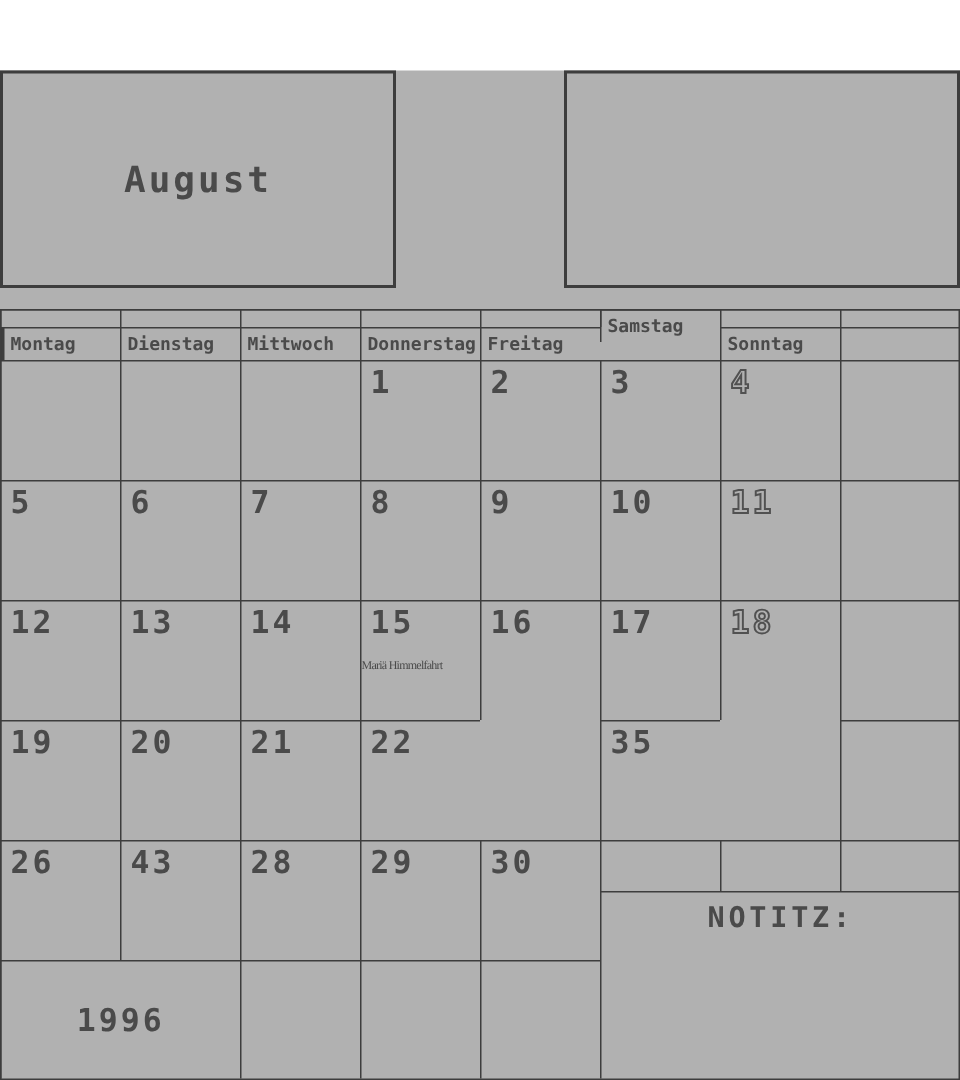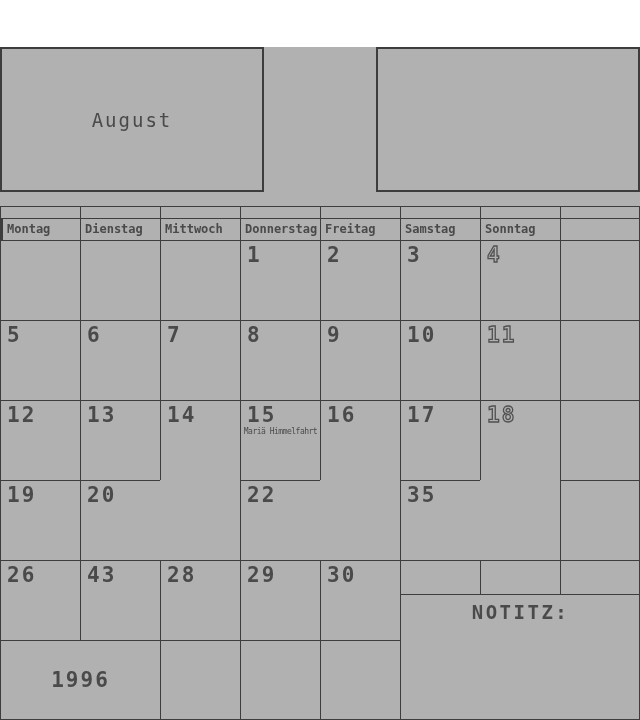--- a/index.html
+++ b/index.html
@@ -6,31 +6,31 @@
   .page{
     position:relative;width:640px;height:720px;overflow:hidden;
     background:#b1b1b1;
     font-family:"DejaVu Sans Mono","Liberation Mono",monospace;
     color:#4a4a4a;
   }
   .topstrip{position:absolute;left:0;top:0;width:640px;height:47px;background:#ffffff;}
   .box{position:absolute;border:2px solid #3d3d3d;box-sizing:border-box;background:#b1b1b1;}
   .month-box{left:0;top:47px;width:264px;height:145px;display:flex;align-items:center;justify-content:center;}
   .side-box{left:376px;top:47px;width:264px;height:145px;}
-  .month{font-weight:normal;font-size:19px;letter-spacing:2px;color:#4a4a4a;}
+  .month{font-weight:bold;font-size:24px;letter-spacing:2px;color:#4a4a4a;}
 
   .grid{position:absolute;left:0;top:206px;width:640px;height:514px;}
   .frame{position:absolute;inset:0;border:1px solid #3d3d3d;pointer-events:none;}
   .cell{position:absolute;border-left:1px solid #3d3d3d;border-top:1px solid #3d3d3d;box-sizing:border-box;}
   .hd{font-weight:bold;font-size:12px;line-height:21px;padding-left:4px;white-space:nowrap;overflow:hidden;color:#4a4a4a;}
   .hleft{border-left-width:3px;}
   .num{display:block;margin:4px 0 0 6px;font-weight:bold;font-size:21px;letter-spacing:2px;line-height:1;color:#4a4a4a;}
   .sun .num{color:transparent;-webkit-text-stroke:1.3px #515151;}
   @supports not (-webkit-text-stroke: 1px #000){.sun .num{color:#8e8e8e;}}
-  .hol{display:block;margin-top:1px;font-size:8px;letter-spacing:-0.5px;text-align:center;white-space:nowrap;color:#4a4a4a;}
+  .hol{display:block;margin-top:13px;font-size:8px;letter-spacing:-0.5px;white-space:nowrap;color:#4a4a4a;font-family:Liberation Serif, serif;}
   .year-cell{display:flex;align-items:center;justify-content:center;}
   .year{font-weight:bold;font-size:21px;letter-spacing:2px;color:#4a4a4a;}
   .notes-area{text-align:center;}
   .notes{display:inline-block;margin-top:6px;font-weight:bold;font-size:19px;letter-spacing:2.5px;color:#4a4a4a;}
 </style>
 </head>
 <body>
 
 <div class="page">
 
@@ -50,21 +50,21 @@
     <div class="cell" style="left:320px;top:0;width:80px;height:12px"></div>
     <div class="cell" style="left:400px;top:0;width:80px;height:12px"></div>
     <div class="cell" style="left:480px;top:0;width:80px;height:12px"></div>
     <div class="cell" style="left:560px;top:0;width:80px;height:12px"></div>
 
     <div class="cell hd hleft" style="left:0;top:12px;width:80px;height:22px">Montag</div>
     <div class="cell hd" style="left:80px;top:12px;width:80px;height:22px">Dienstag</div>
     <div class="cell hd" style="left:160px;top:12px;width:80px;height:22px">Mittwoch</div>
     <div class="cell hd" style="left:240px;top:12px;width:80px;height:22px">Donnerstag</div>
     <div class="cell hd" style="left:320px;top:12px;width:80px;height:22px">Freitag</div>
-    <div class="cell hd" style="left:400px;top:12px;width:80px;height:22px">Samstag</div>
+    <div class="cell hd" style="left:400px;top:0;width:80px;height:22px">Samstag</div>
     <div class="cell hd" style="left:480px;top:12px;width:80px;height:22px">Sonntag</div>
     <div class="cell hd" style="left:560px;top:12px;width:80px;height:22px"></div>
 
     <div class="cell" style="left:0;top:34px;width:80px;height:80px"></div>
     <div class="cell" style="left:80px;top:34px;width:80px;height:80px"></div>
     <div class="cell" style="left:160px;top:34px;width:80px;height:80px"></div>
     <div class="cell" style="left:240px;top:34px;width:80px;height:80px">
         <span class="num">1</span>
       </div>
     <div class="cell" style="left:320px;top:34px;width:80px;height:80px">
@@ -124,20 +124,23 @@
         <span class="num">18</span>
       </div>
     <div class="cell" style="left:560px;top:194px;width:80px;height:80px"></div>
 
     <div class="cell" style="left:0;top:274px;width:80px;height:80px">
         <span class="num">19</span>
       </div>
     <div class="cell" style="left:80px;top:274px;width:80px;height:80px">
         <span class="num">20</span>
       </div>
+    <div class="cell" style="left:160px;top:274px;width:80px;height:80px">
+        <span class="num">21</span>
+      </div>
     <div class="cell" style="left:240px;top:274px;width:80px;height:80px">
         <span class="num">22</span>
       </div>
     <div class="cell" style="left:400px;top:274px;width:80px;height:80px">
         <span class="num">35</span>
       </div>
     <div class="cell" style="left:560px;top:274px;width:80px;height:80px"></div>
 
     <div class="cell" style="left:0;top:354px;width:80px;height:80px">
         <span class="num">26</span>

